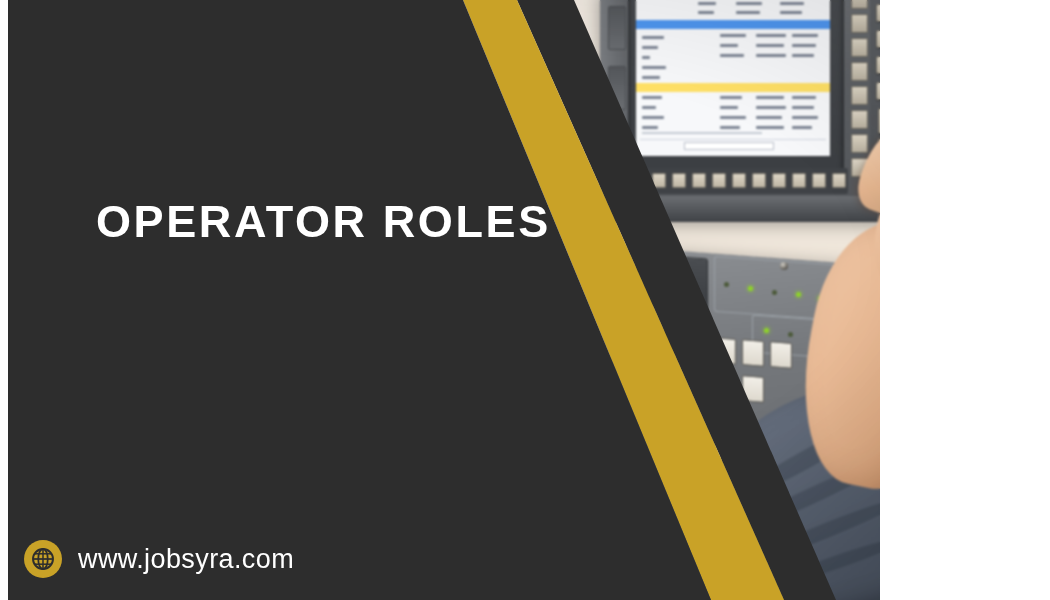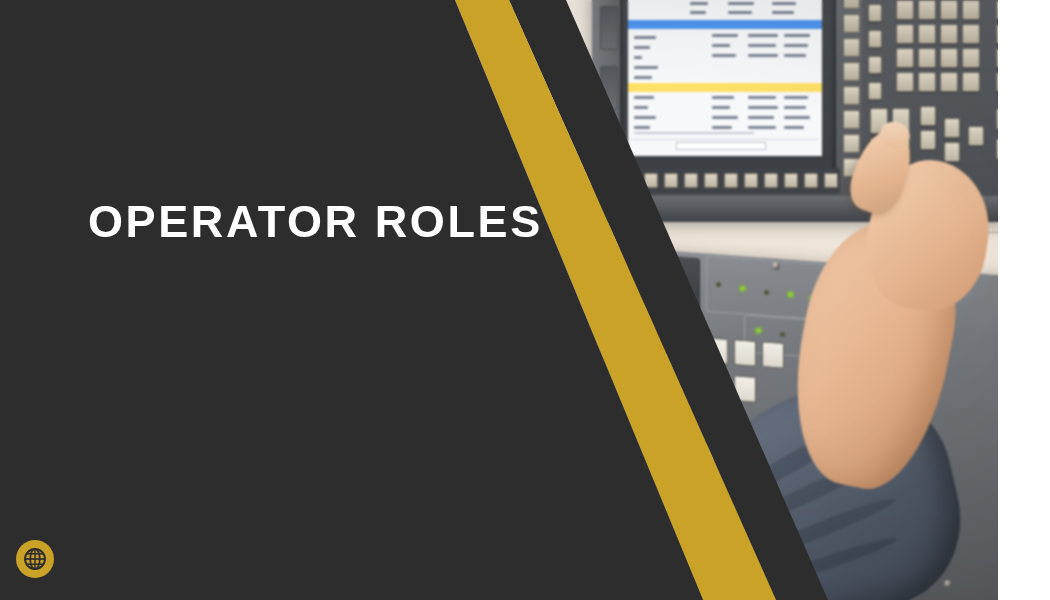--- a/index.html
+++ b/index.html
@@ -1,23 +1,24 @@
 <!DOCTYPE html>
 <html><head>
 <meta charset="utf-8">
 <style>
   * { margin:0; padding:0; box-sizing:border-box; }
   html, body { background:#ffffff; }
   body { font-family:"Liberation Sans", sans-serif; }
 
   #stage {
     position:relative;
-    width:998px; height:600px;
+    width:872px; height:600px;
     overflow:hidden;
     background:#404040;
+    margin-left:8px;
   }
 
   
   .photo {
     position:absolute; inset:0;
     
     background:
       linear-gradient(180deg, #f3ece3 0%, #efe6da 45%, #e9dfd2 100%);
   }
   .photo-clip {
@@ -491,15 +492,16 @@
     <div class="globe">
       <svg width="26" height="26" viewBox="0 0 24 24" aria-hidden="true">
         <circle cx="12" cy="12" r="9.2" fill="none" stroke="#2d2d2d" stroke-width="1.8"></circle>
         <ellipse cx="12" cy="12" rx="4.4" ry="9.2" fill="none" stroke="#2d2d2d" stroke-width="1.6"></ellipse>
         <line x1="2.8" y1="12" x2="21.2" y2="12" stroke="#2d2d2d" stroke-width="1.6"></line>
         <line x1="4.4" y1="7.2" x2="19.6" y2="7.2" stroke="#2d2d2d" stroke-width="1.4"></line>
         <line x1="4.4" y1="16.8" x2="19.6" y2="16.8" stroke="#2d2d2d" stroke-width="1.4"></line>
         <line x1="12" y1="2.8" x2="12" y2="21.2" stroke="#2d2d2d" stroke-width="1.4"></line>
       </svg>
     </div>
+    <div class="url">www.jobsyra.com</div>
   </div>
 
 </div>
 
 </body></html>

